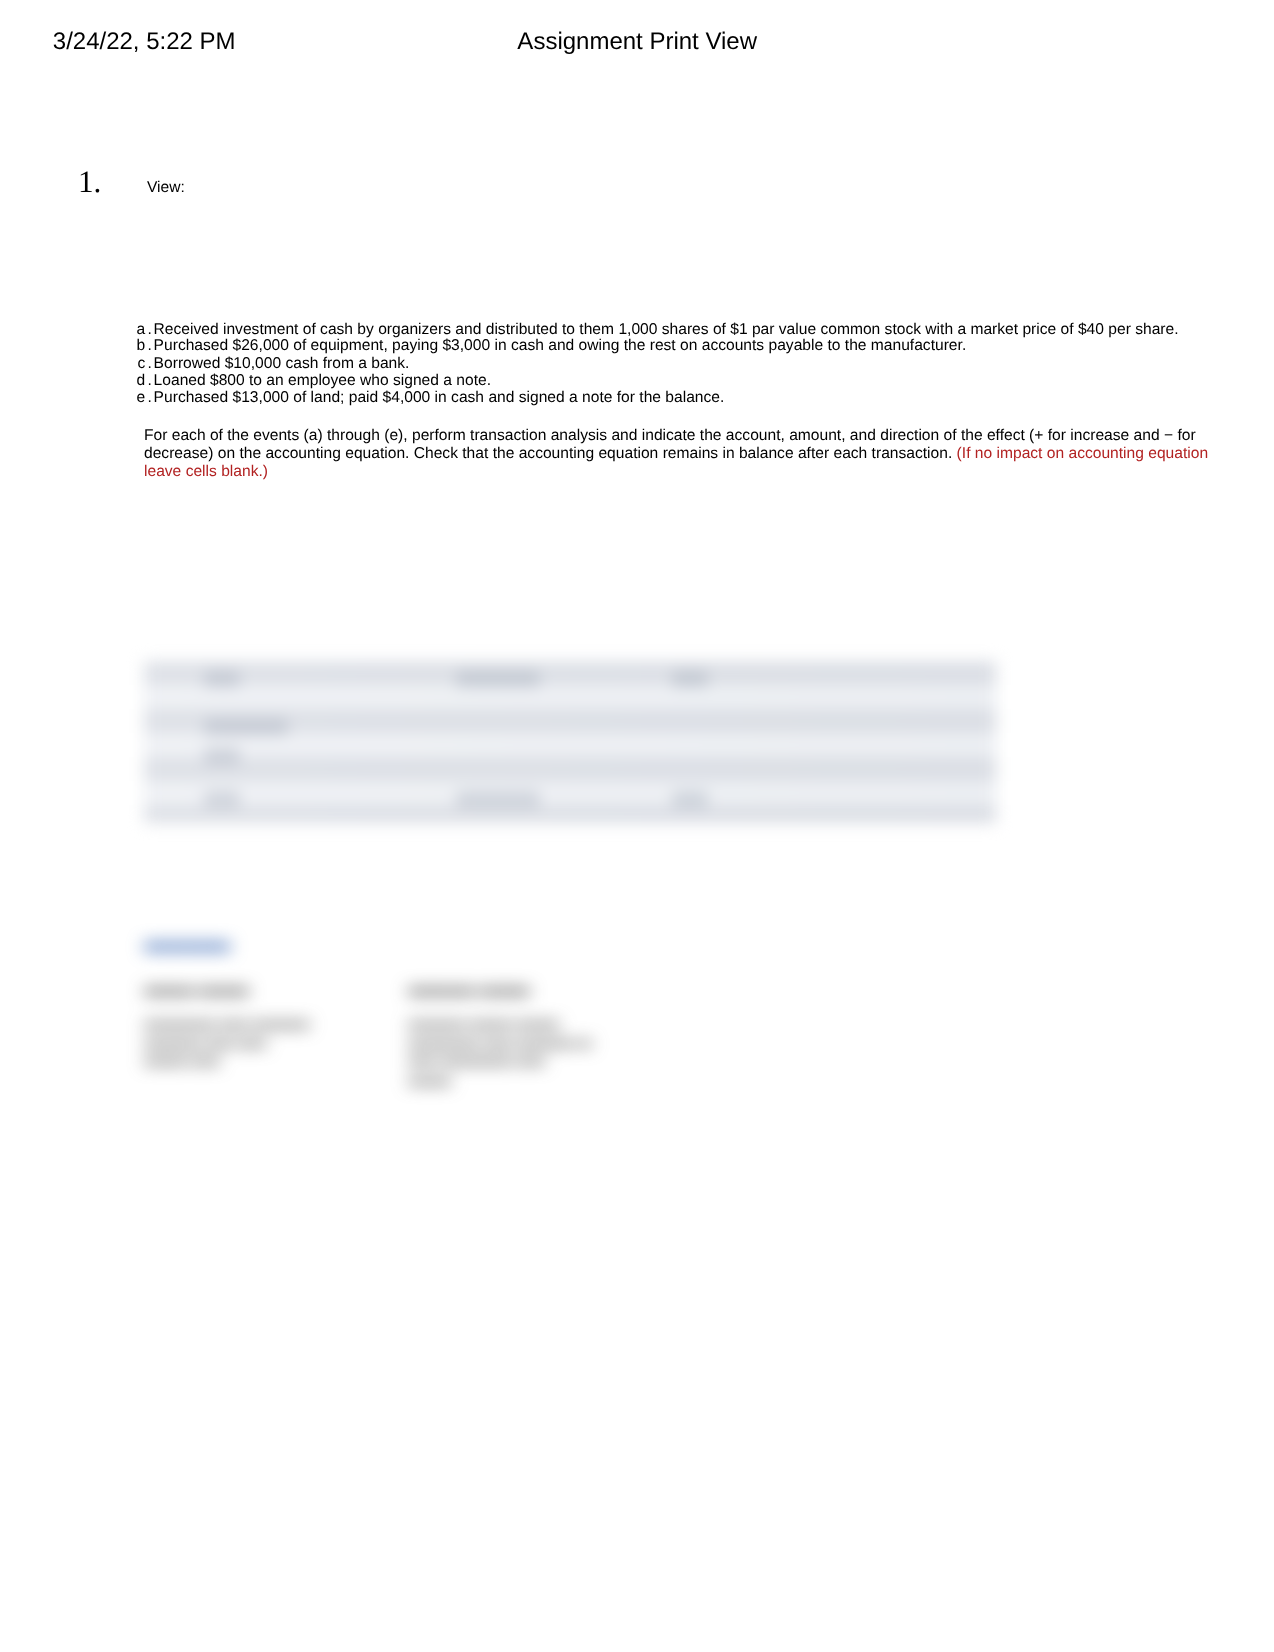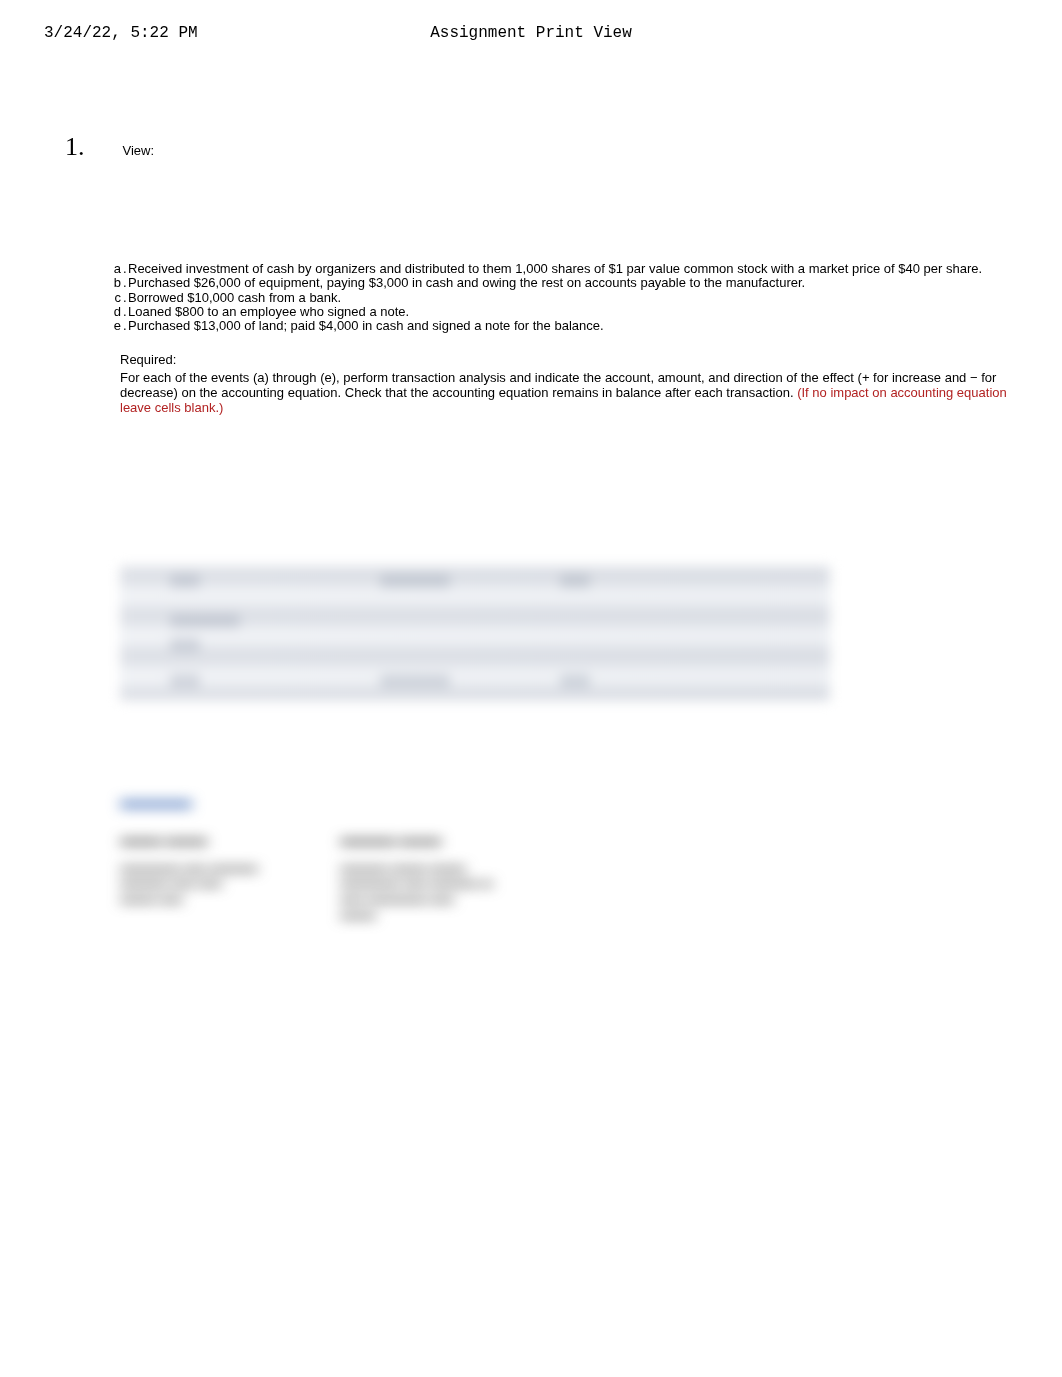--- a/index.html
+++ b/index.html
@@ -11,22 +11,22 @@
       font-family: "Times New Roman", Times, serif;
       background: #ffffff;
       width: 1062px;
       min-height: 1377px;
       position: relative;
       color: #000;
     }
     .header {
       display: flex;
       padding: 24px 44px 0 44px;
-      font-size: 16px;
-      font-family: Liberation Mono, monospace;
+      font-size: 20px;
+      font-family: Liberation Sans, sans-serif;
     }
     .header-left {
       flex: 0 0 auto;
     }
     .header-center {
       position: absolute;
       left: 50%;
       transform: translateX(-50%);
       text-align: center;
     }
@@ -184,21 +184,20 @@
       <span class="event-text">Loaned $800 to an employee who signed a note.</span>
     </div>
     <div class="event-row">
       <span class="event-letter">e</span>
         <span class="event-dot">.</span>
       <span class="event-text">Purchased $13,000 of land; paid $4,000 in cash and signed a note for the balance.</span>
     </div>
   </div>
 
   <div class="body-text required-section">
-    <div class="required-label">Required:</div>
     <div class="required-text">
       <span>For each of the events </span><span>(a)</span><span> through </span><span>(e)</span><span>, perform transaction analysis and indicate the account, amount, and direction of the effect (+ for increase and − for decrease) on the accounting equation. Check that the accounting equation remains in balance after each transaction. </span><span class="red-text">(If no impact on accounting equation leave cells blank.)</span>
     </div>
   </div>
 
   <div class="blurred-area">
     <div class="blur-table">
       <div class="cell-shadow" style="top:8px;left:50px;width:30px;height:14px;"></div>
       <div class="cell-shadow" style="top:8px;left:260px;width:70px;height:14px;"></div>
       <div class="cell-shadow" style="top:8px;left:440px;width:30px;height:14px;"></div>

